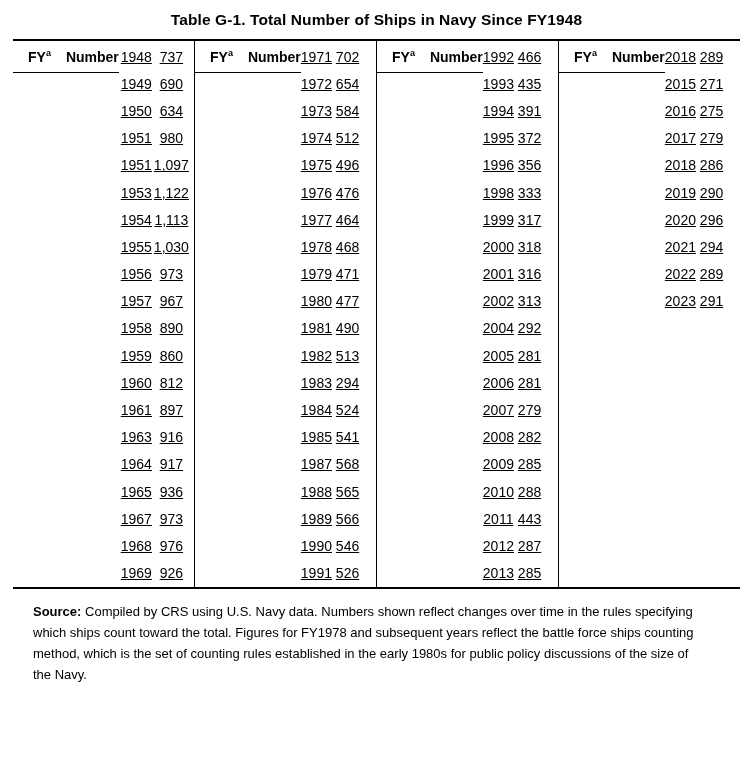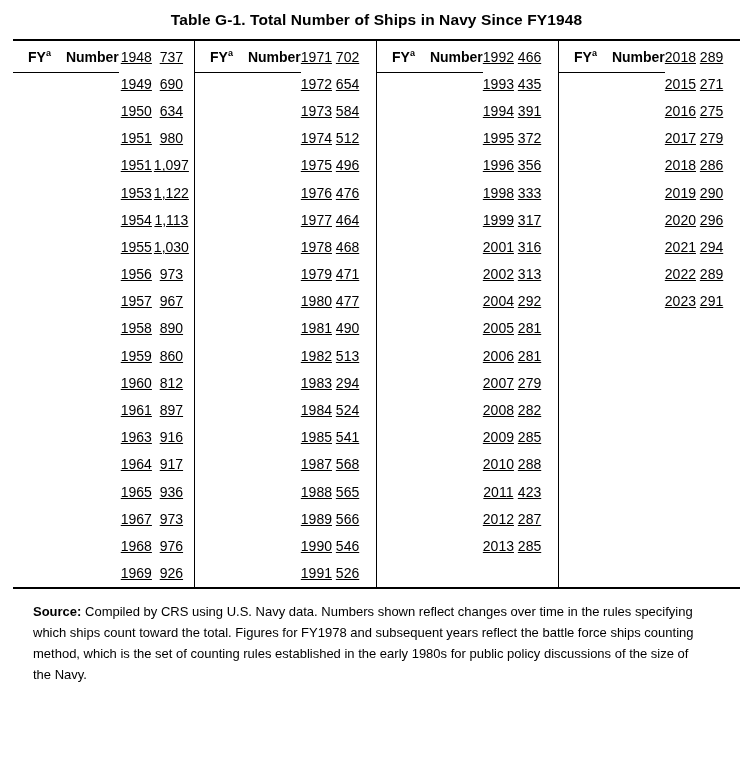--- a/index.html
+++ b/index.html
@@ -288,20 +288,24 @@
           </div>
           <div class="row data-row">
             <div class="cell">1998</div>
             <div class="cell">333</div>
           </div>
           <div class="row data-row">
             <div class="cell">1999</div>
             <div class="cell">317</div>
           </div>
           <div class="row data-row">
+            <div class="cell">2000</div>
+            <div class="cell">318</div>
+          </div>
+          <div class="row data-row">
             <div class="cell">2001</div>
             <div class="cell">316</div>
           </div>
           <div class="row data-row">
             <div class="cell">2002</div>
             <div class="cell">313</div>
           </div>
           <div class="row data-row">
             <div class="cell">2004</div>
             <div class="cell">292</div>
@@ -325,21 +329,21 @@
           <div class="row data-row">
             <div class="cell">2009</div>
             <div class="cell">285</div>
           </div>
           <div class="row data-row">
             <div class="cell">2010</div>
             <div class="cell">288</div>
           </div>
           <div class="row data-row">
             <div class="cell">2011</div>
-            <div class="cell">423</div>
+            <div class="cell">443</div>
           </div>
           <div class="row data-row">
             <div class="cell">2012</div>
             <div class="cell">287</div>
           </div>
           <div class="row data-row">
             <div class="cell">2013</div>
             <div class="cell">285</div>
           </div>
         </div>

